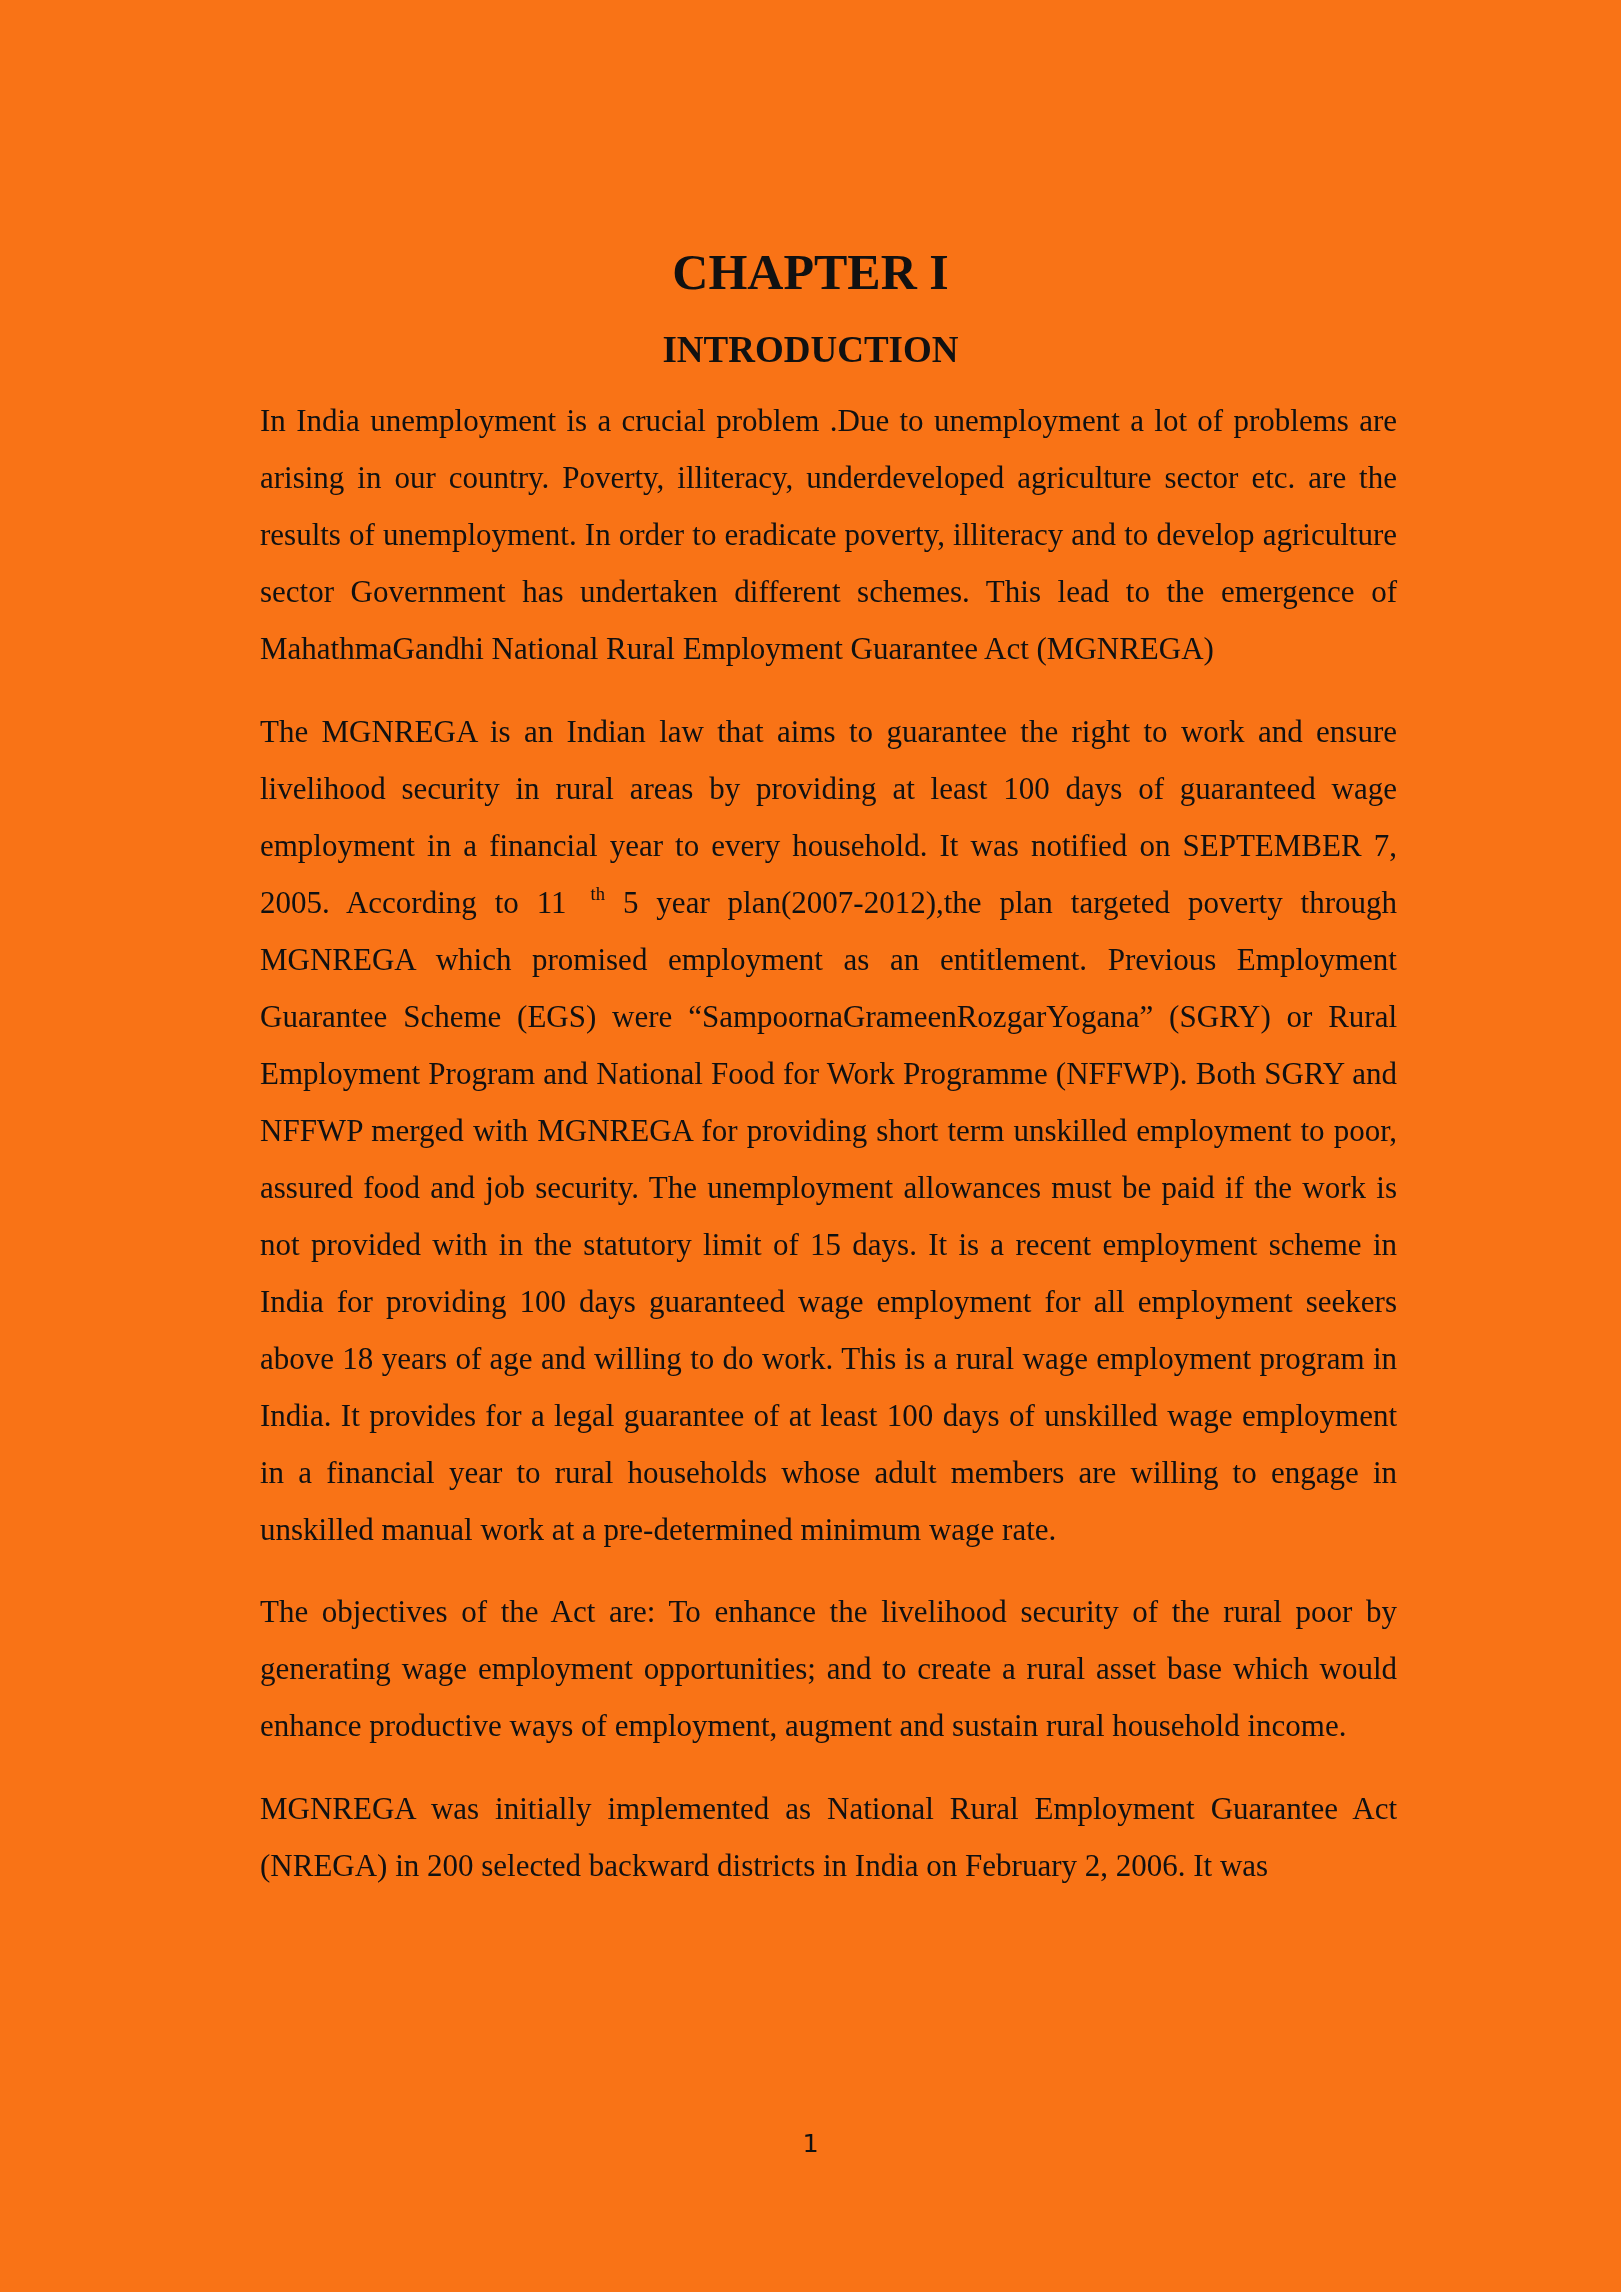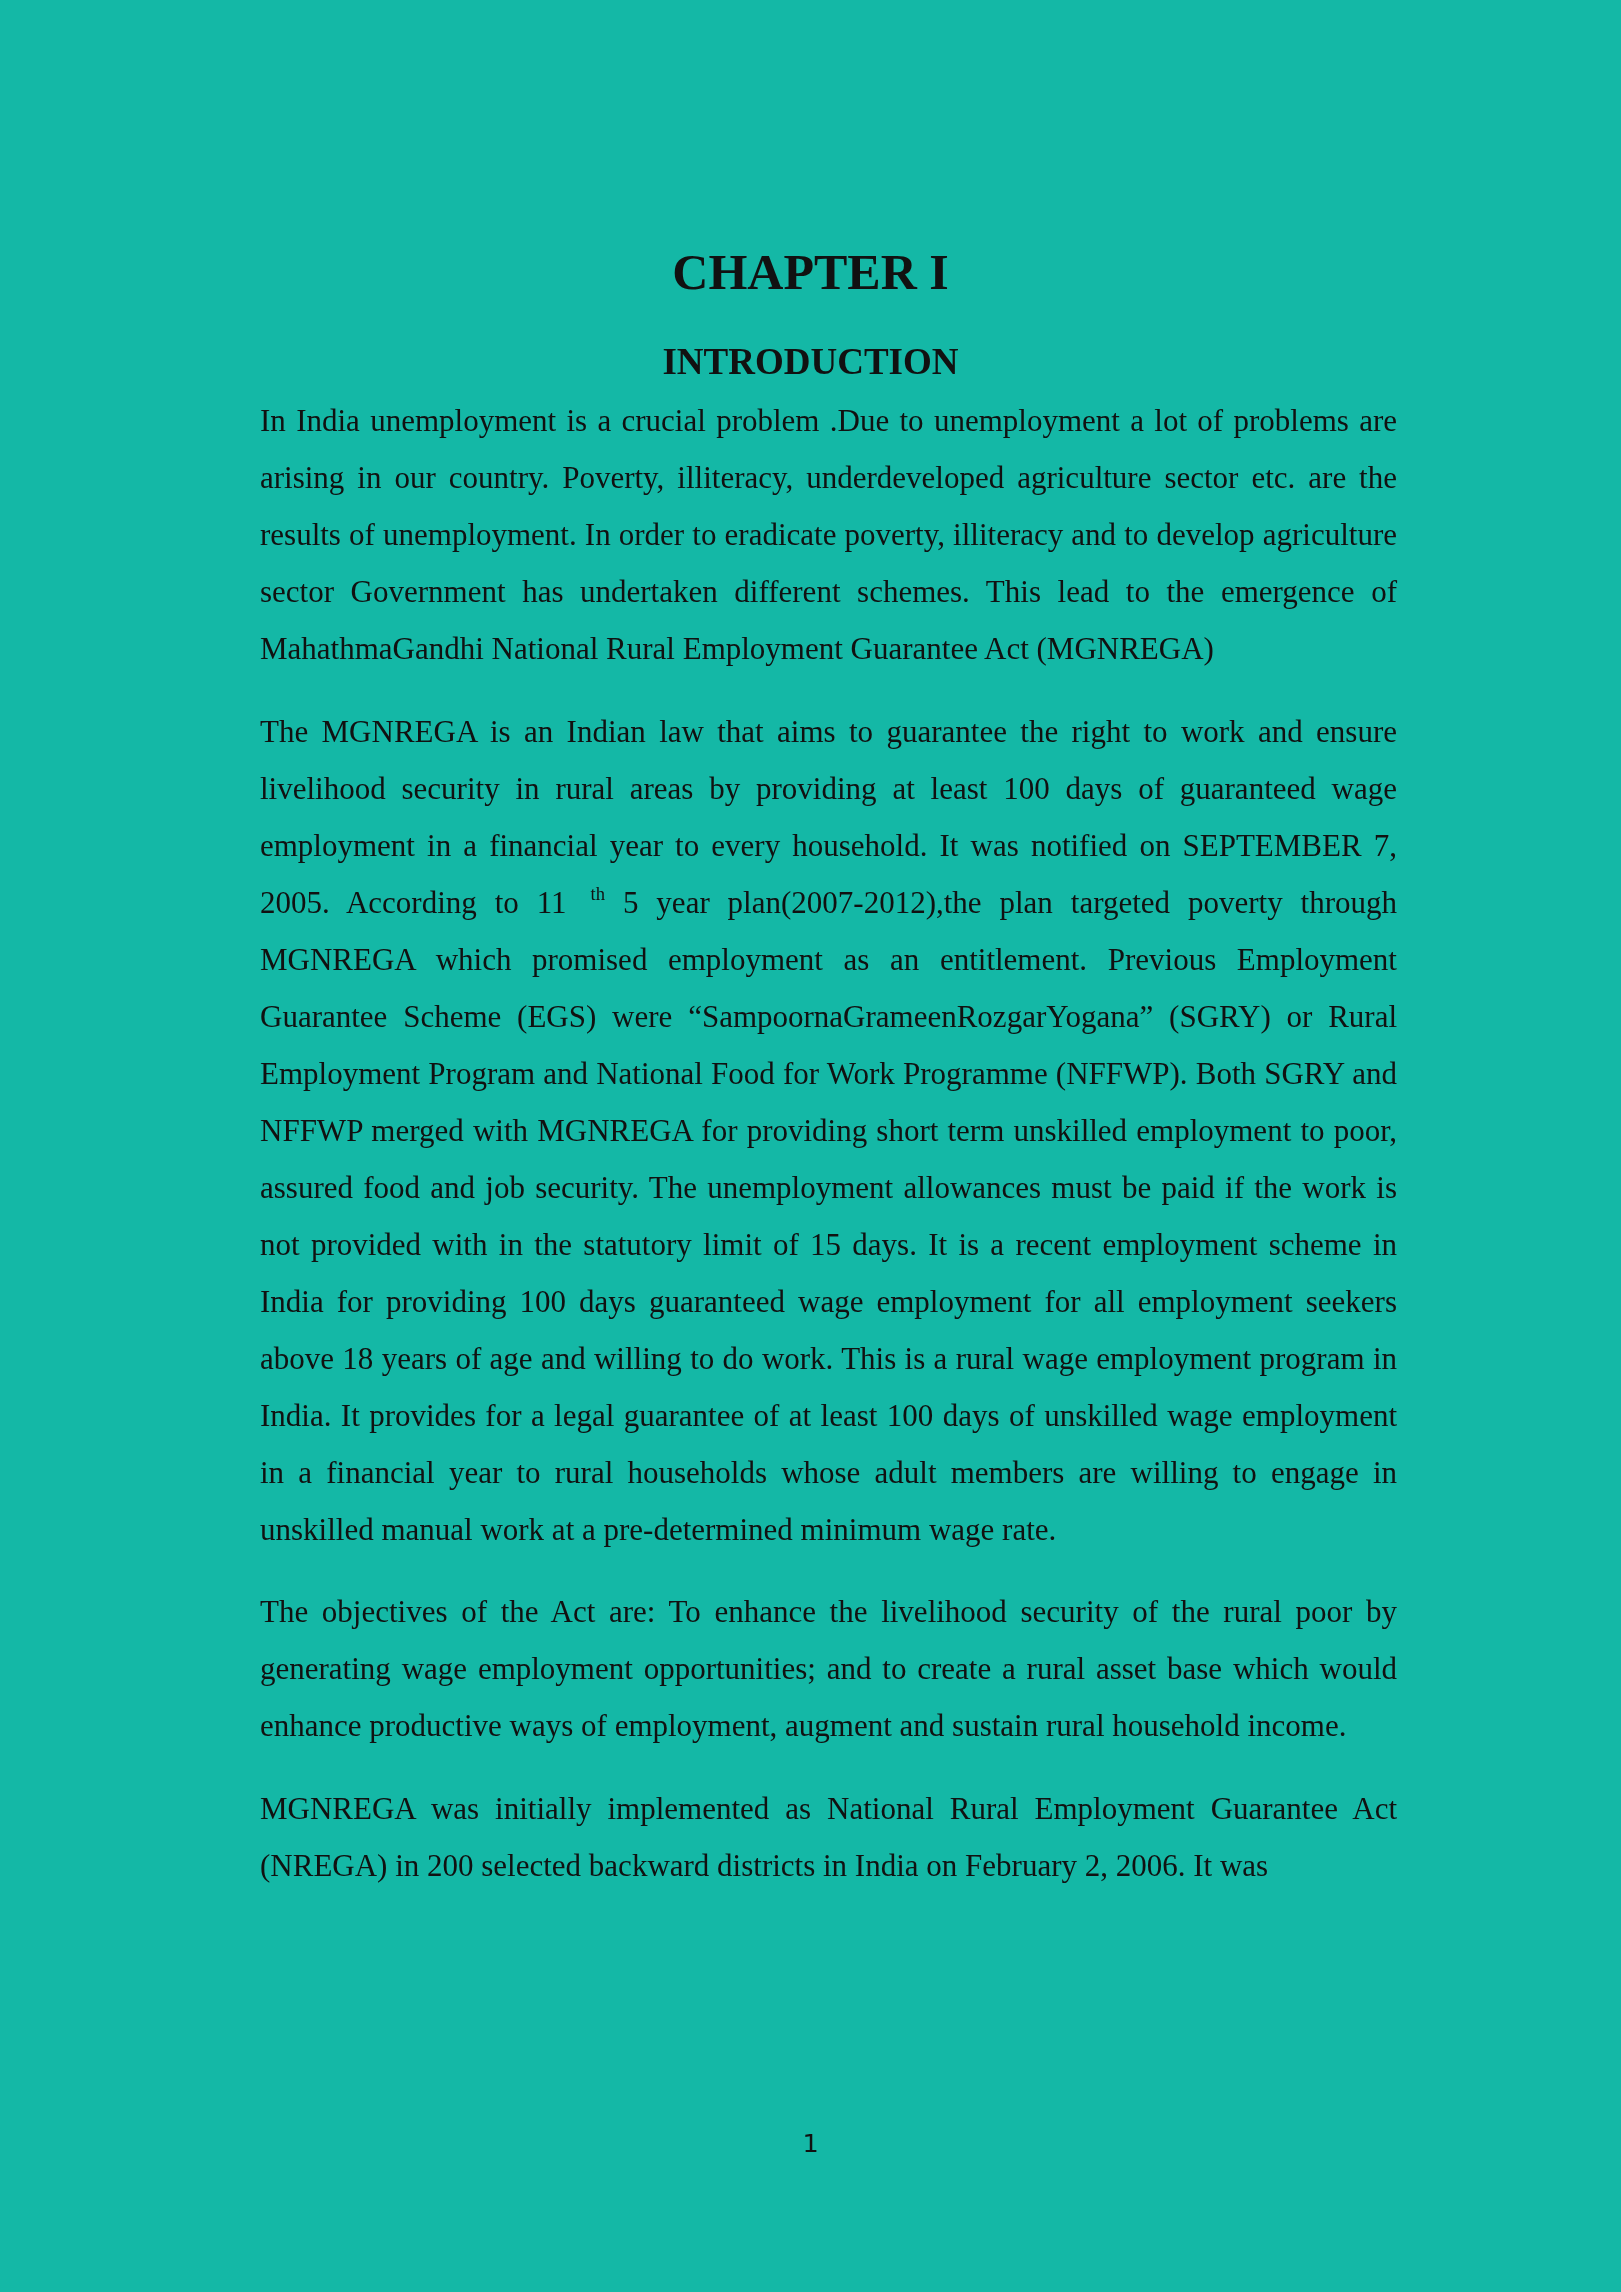--- a/index.html
+++ b/index.html
@@ -13,42 +13,42 @@
       position: relative;
       overflow: hidden;
       font-family: "Liberation Serif", serif;
       color: #111111;
     }
     .page {
       position: absolute;
       left: 0; top: 0;
       width: 1621px;
       height: 2293px;
-      background: #14b8a6;
+      background: #f97316;
     }
     .chapter-title {
       position: absolute;
       left: 0; right: 0;
       top: 243px;
       text-align: center;
       font-weight: bold;
       font-size: 50px;
       line-height: 59px;
       margin: 0;
       letter-spacing: 0px;
     }
     .section-title {
       position: absolute;
       left: 0; right: 0;
       top: 327px;
       text-align: center;
       font-weight: bold;
       font-size: 37px;
       line-height: 45px;
-      margin: 12px;
+      margin: 0;
     }
     .body {
       position: absolute;
       left: 260px;
       width: 1137px;
       top: 392px;
       font-size: 31px;
       line-height: 57px;
     }
     .body p {

